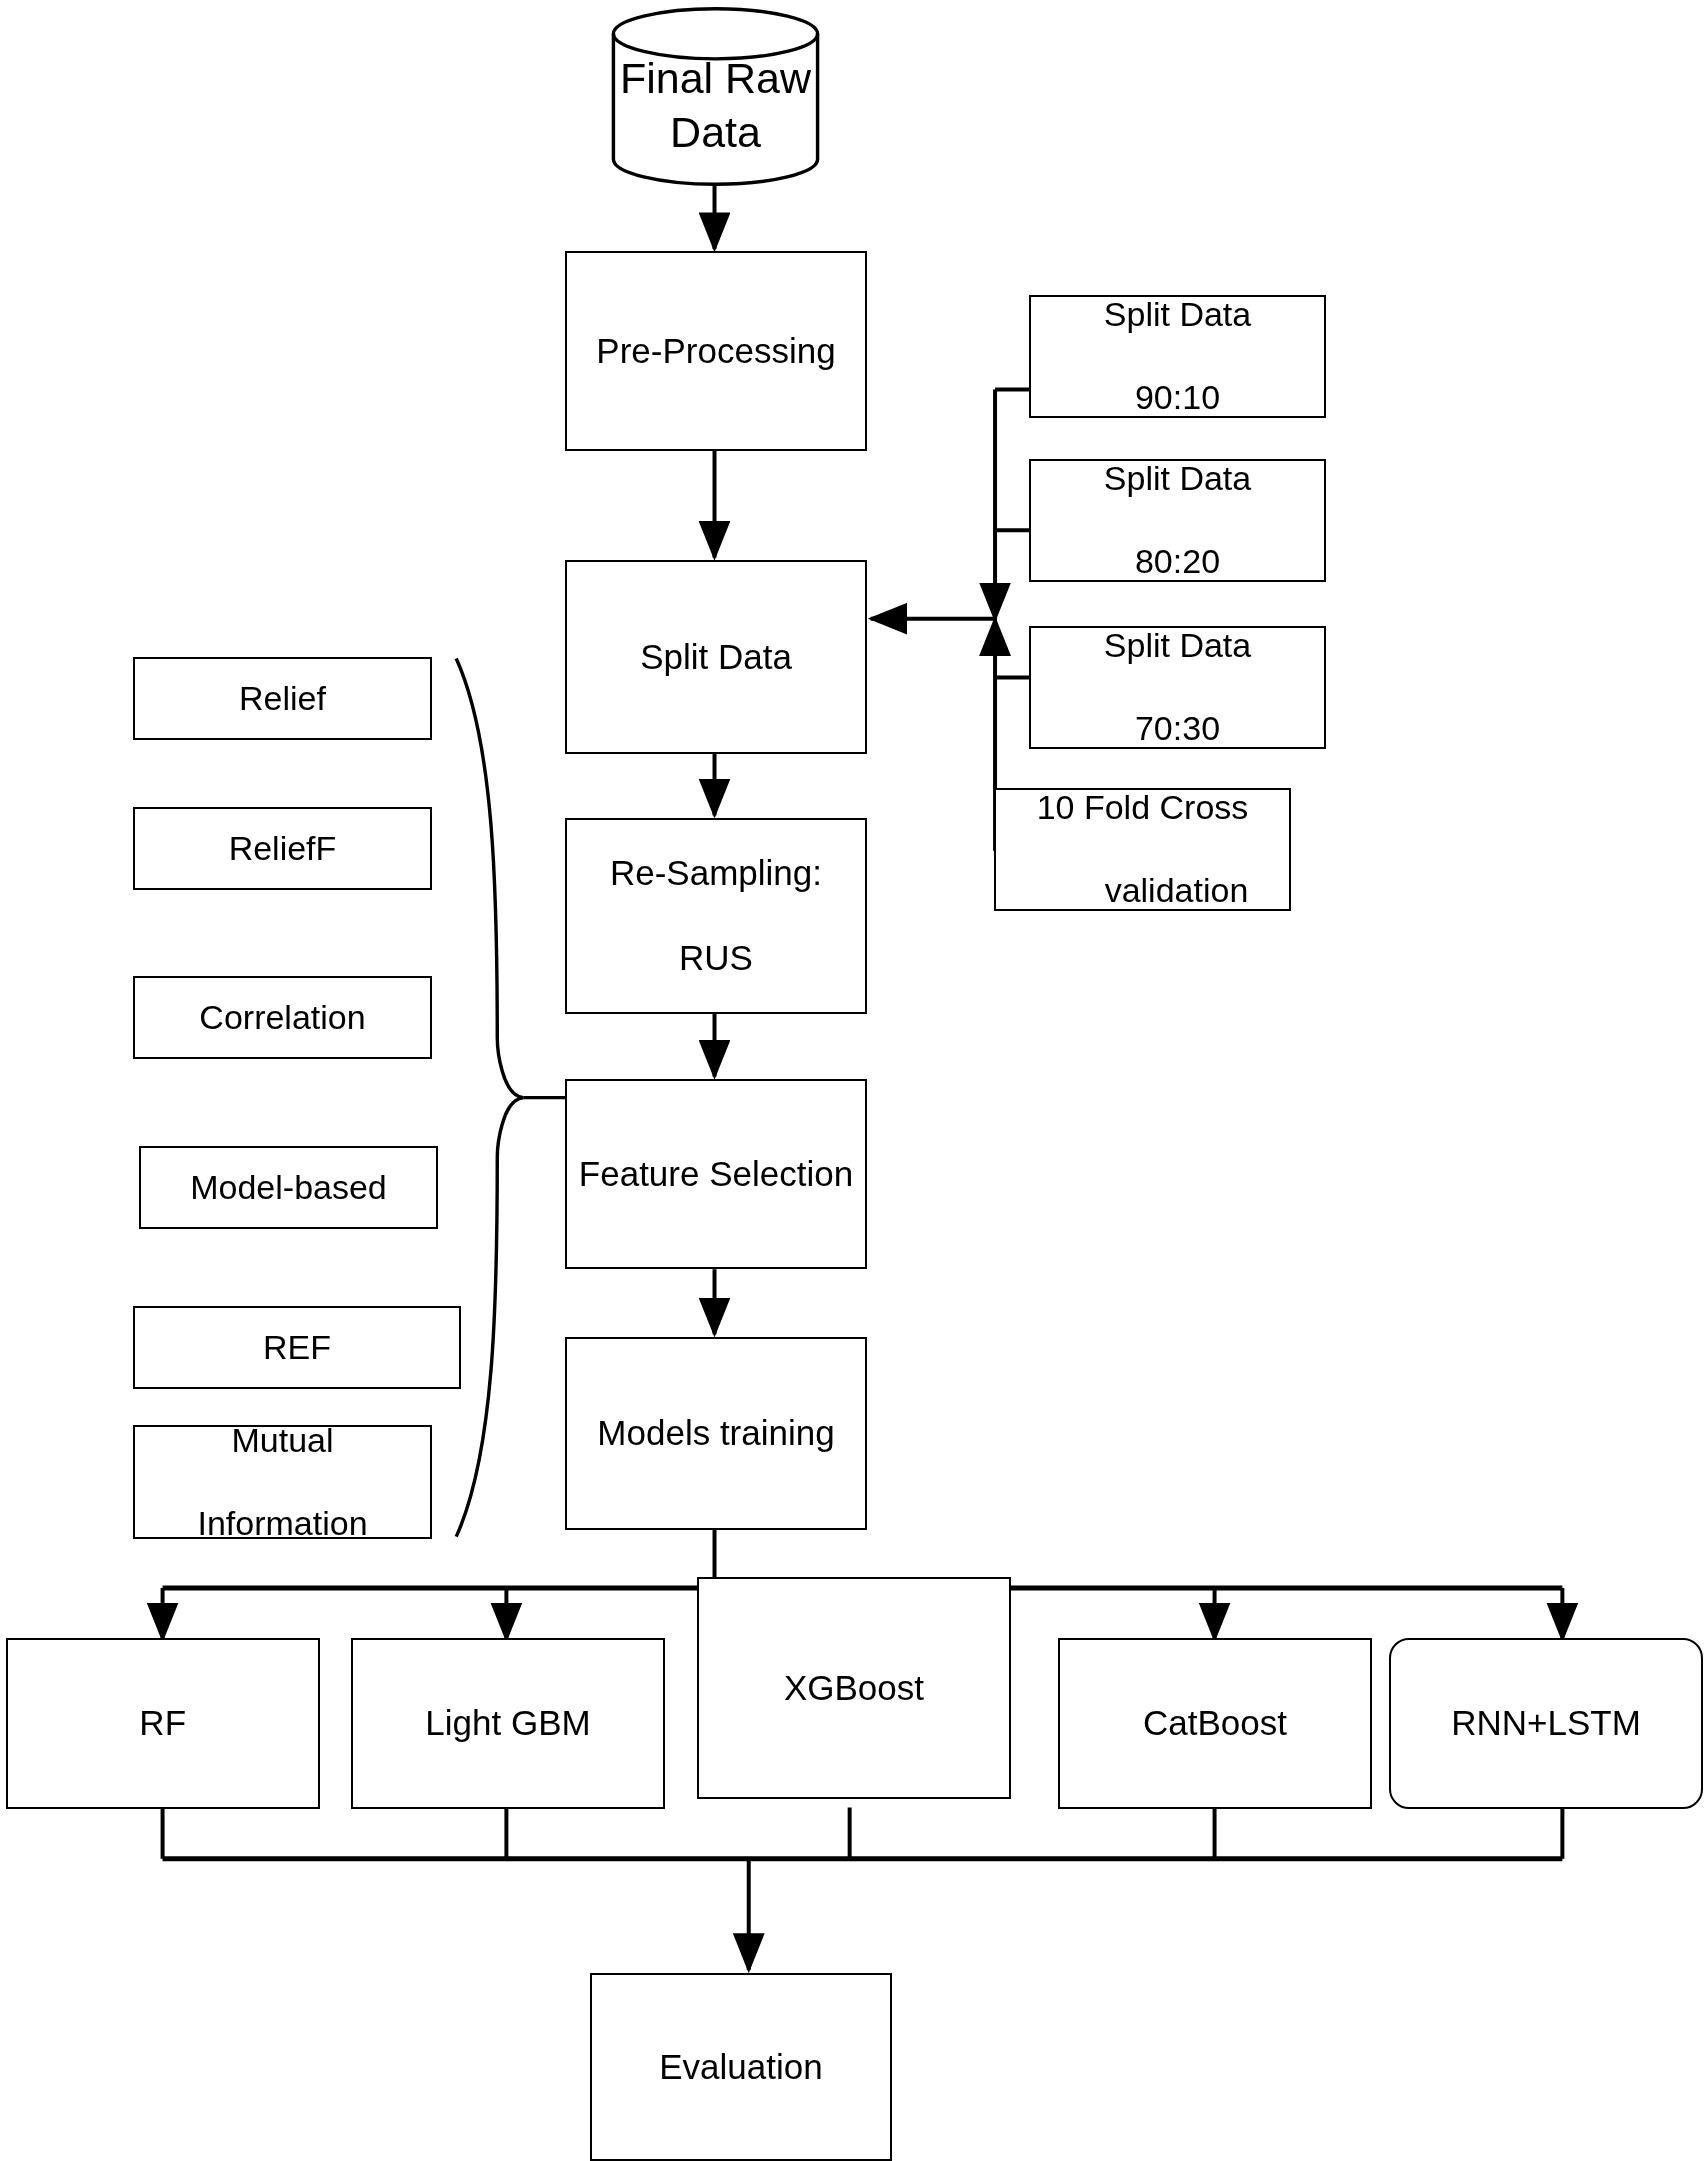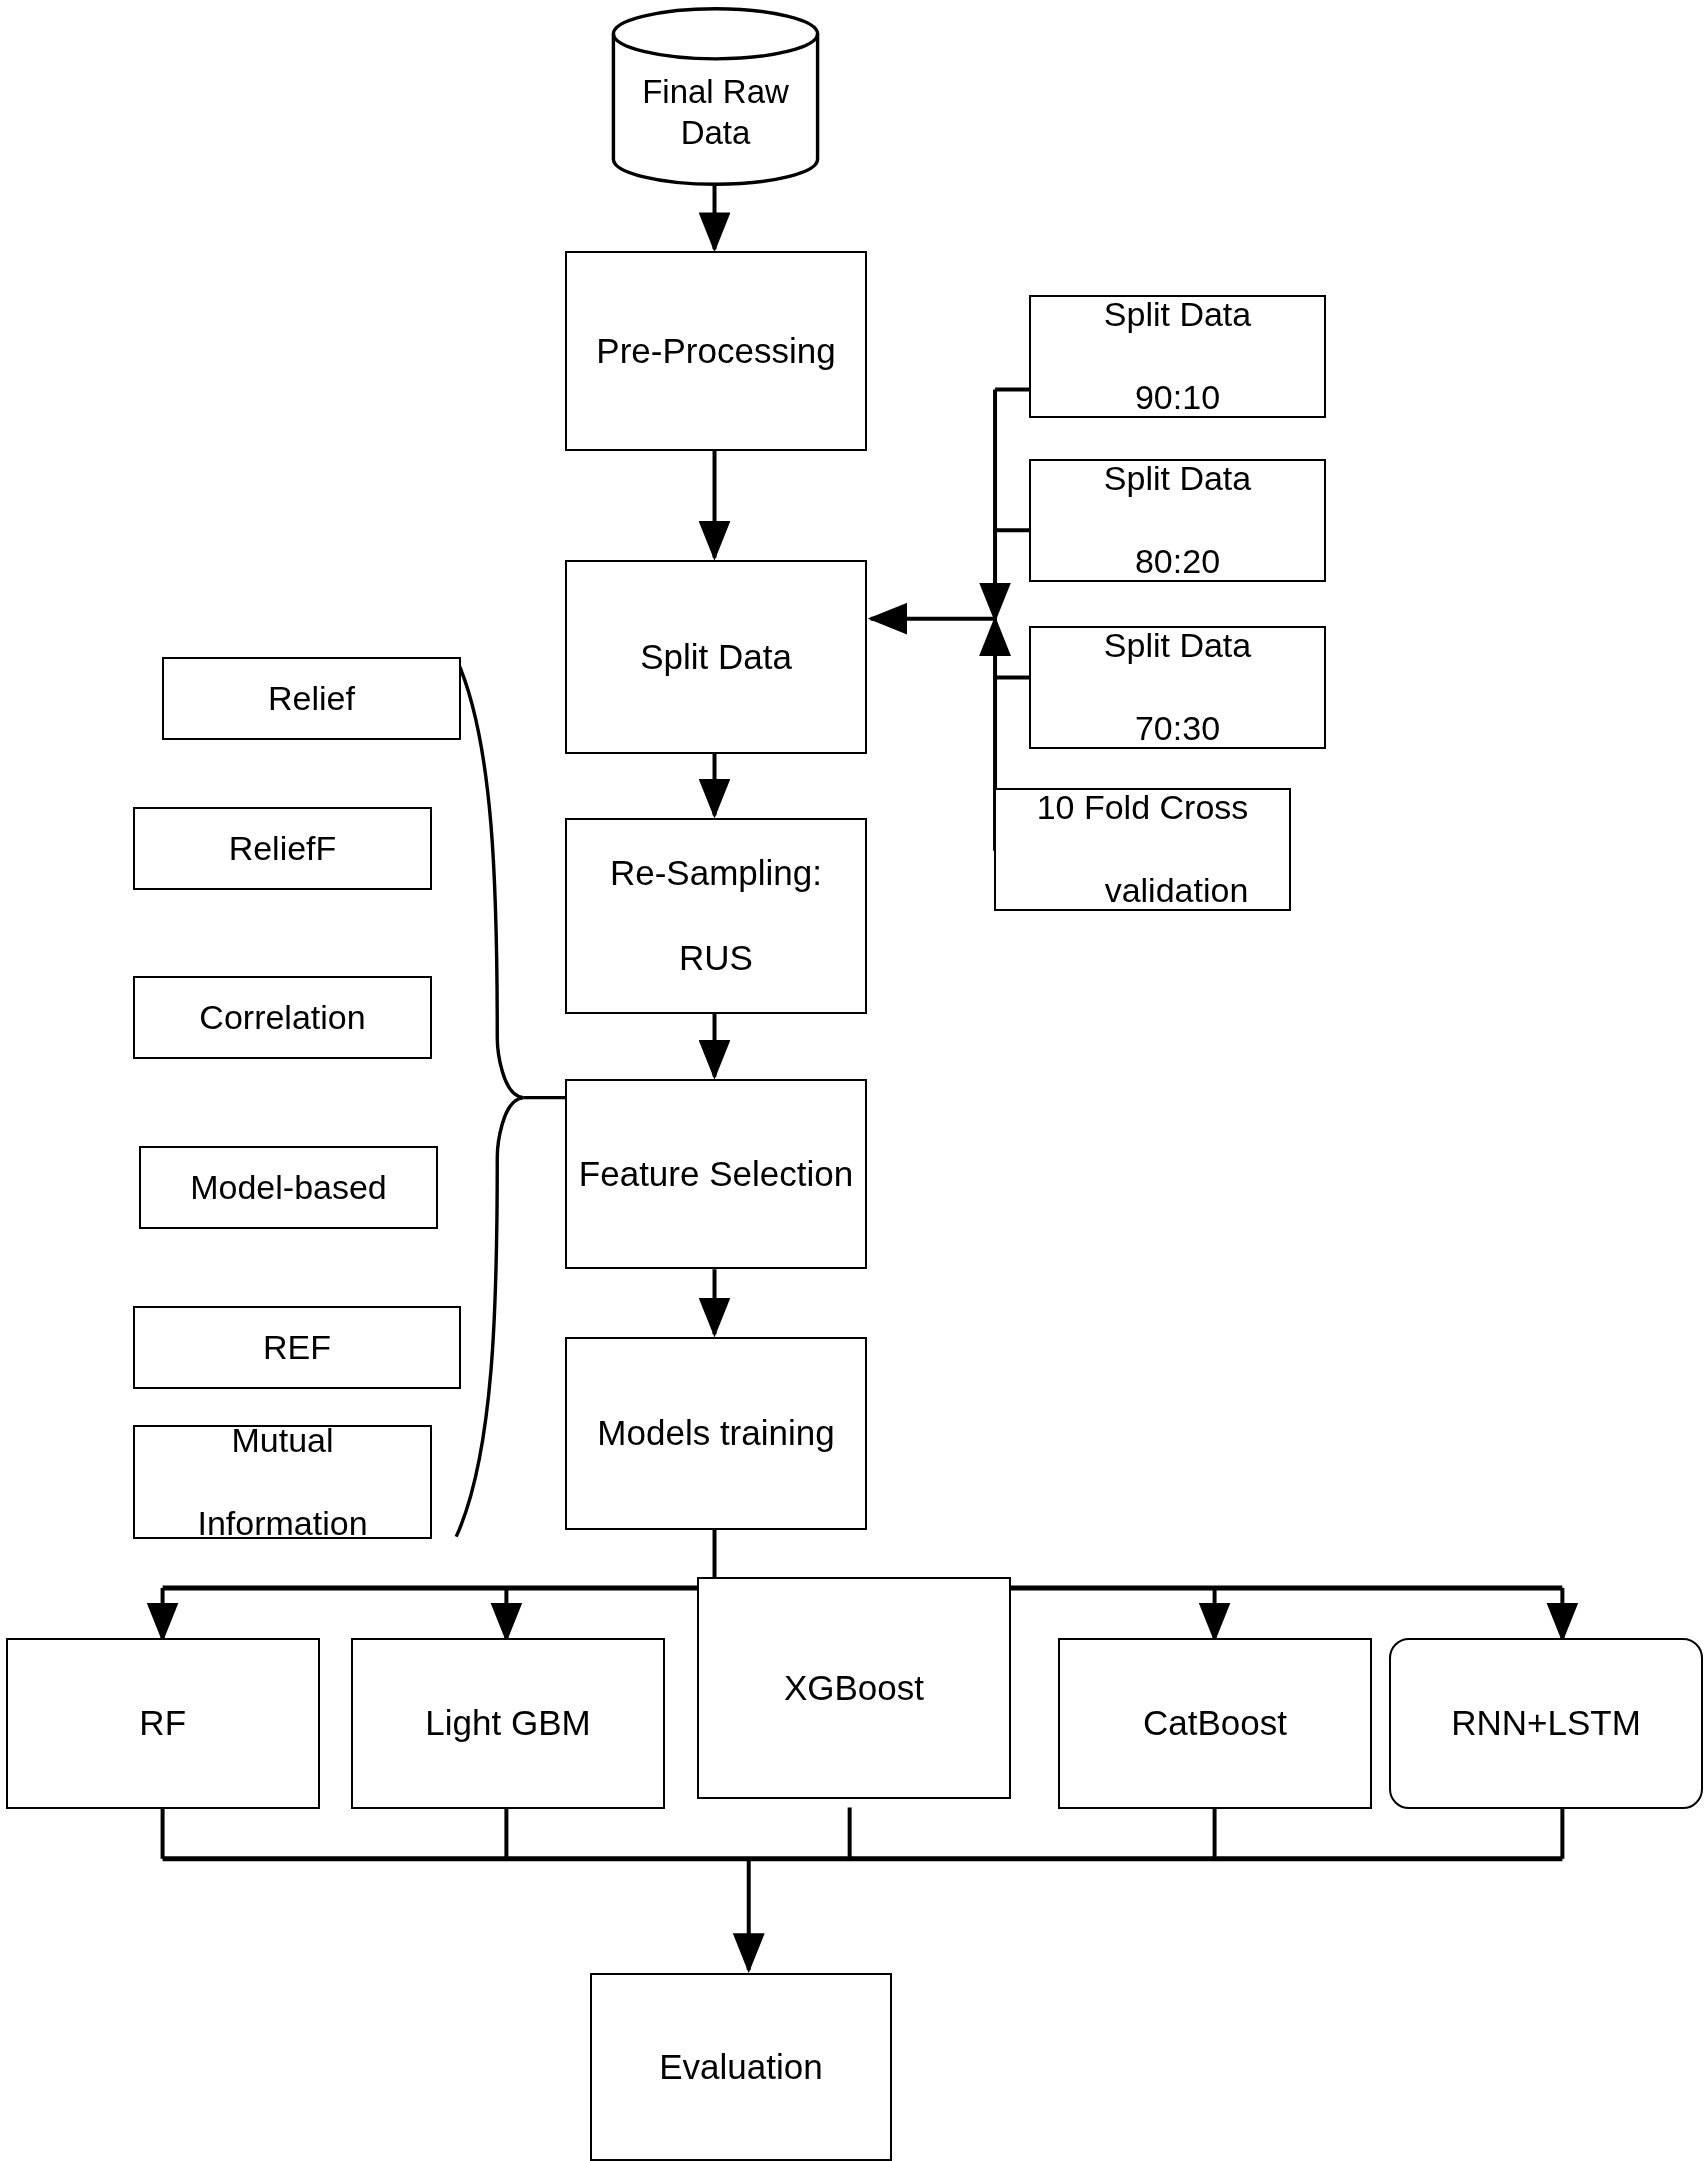--- a/index.html
+++ b/index.html
@@ -8,21 +8,21 @@
   svg#wires{position:absolute;left:0;top:0;width:1705px;height:2161px;pointer-events:none;}
   .node{position:absolute;box-sizing:border-box;border:2.9px solid #000;background:#fff;
         display:flex;align-items:center;justify-content:center;text-align:center;
         color:#000;line-height:1.22;}
   .node span{display:block;padding:0 5.7px;}
   .fs-box{font-size:34px;}
   .main-box{font-size:35px;}
   .split-box{font-size:34px;}
   .model-box{font-size:35px;}
   .cyl{position:absolute;}
-  .cyl-label{position:absolute;text-align:center;font-size:33px;line-height:1.25;color:#000;margin-top:19px;}
+  .cyl-label{position:absolute;text-align:center;font-size:43px;line-height:1.25;color:#000;}
 </style>
 </head>
 <body>
 
 <div id="stage">
 
   <svg id="wires" viewBox="0 0 2990 3790">
     <defs>
       <marker id="ah" markerWidth="10" markerHeight="8" refX="9.2" refY="4" orient="auto" markerUnits="strokeWidth">
         <path d="M0,0 L10,4 L0,8 z" fill="#000"></path>
@@ -149,21 +149,21 @@
     </span>
   </div>
 
   <div class="node split-box" style="left:994px;top:788px;width:297px;height:123px;text-align:right;">
     <span>
       <span>10 Fold Cross</span><br>
       <span>validation</span>
     </span>
   </div>
 
-  <div class="node fs-box" style="left:133px;top:657px;width:299px;height:83px;margin-left:29px;">
+  <div class="node fs-box" style="left:133px;top:657px;width:299px;height:83px;">
     <span>Relief</span>
   </div>
 
   <div class="node fs-box" style="left:133px;top:807px;width:299px;height:83px;">
     <span>ReliefF</span>
   </div>
 
   <div class="node fs-box" style="left:133px;top:976px;width:299px;height:83px;">
     <span>Correlation</span>
   </div>

